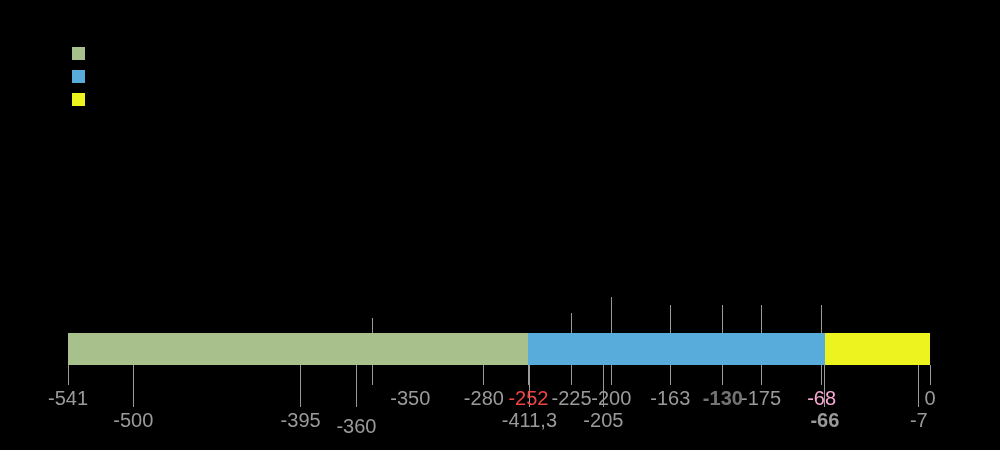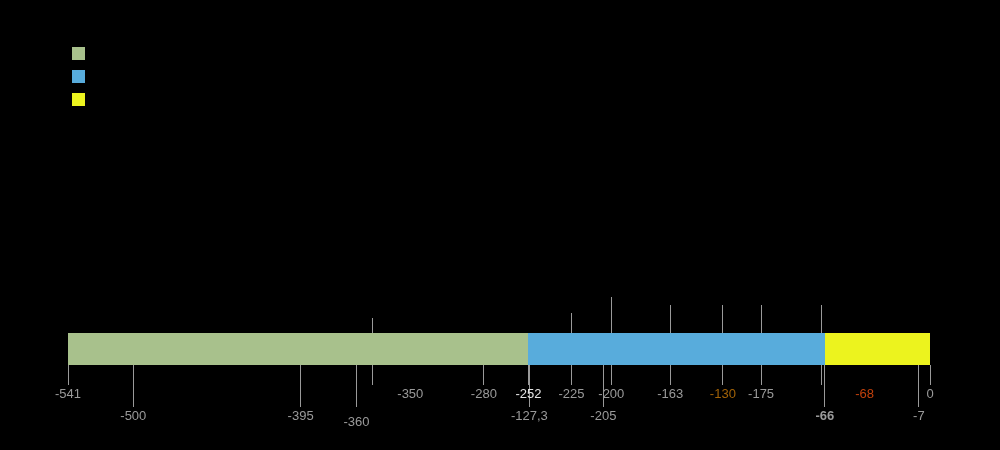--- a/index.html
+++ b/index.html
@@ -55,21 +55,21 @@
       width: 1px;
       margin-left: -0.5px;
     }
     .tick.below { top: 32px; }
     .tick.below.row1 { height: 20px; }
     .tick.below.row2 { height: 42px; }
     .tick.above { bottom: 32px; }
     .tick-label {
       position: absolute;
       transform: translateX(-50%);
-      font-size: 13px;
+      font-size: 20px;
       line-height: 1.1;
       white-space: nowrap;
     }
     .tick-label.row1 { top: 54px; }
     .tick-label.row2 { top: 76px; }
   </style>
 </head>
 <body>
 
 <div class="canvas">
@@ -113,28 +113,28 @@
         <div class="tick above" style="left: 80.4067%; height: 28px; background: rgb(154, 154, 154);"></div>
         <div class="tick above" style="left: 87.4307%; height: 28px; background: rgb(154, 154, 154);"></div>
       </div>
     <div>
         <div class="tick-label row1" style="left: 0%; color: rgb(154, 154, 154);">-541</div>
         <div class="tick-label row2" style="left: 7.57856%; color: rgb(154, 154, 154);">-500</div>
         <div class="tick-label row2" style="left: 26.9871%; color: rgb(154, 154, 154);">-395</div>
         <div class="tick-label row2" style="left: 33.4566%; color: rgb(154, 154, 154); margin-top: 6px;">-360</div>
         <div class="tick-label row1" style="left: 35.305%; color: rgb(154, 154, 154); margin-left: 38px;">-350</div>
         <div class="tick-label row1" style="left: 48.244%; color: rgb(154, 154, 154);">-280</div>
-        <div class="tick-label row1" style="left: 53.4196%; color: #e5e5e5;">-252</div>
-        <div class="tick-label row2" style="left: 53.5305%; color: rgb(154, 154, 154);">-127,3</div>
+        <div class="tick-label row1" style="left: 53.4196%; color: #ef4444;">-252</div>
+        <div class="tick-label row2" style="left: 53.5305%; color: rgb(154, 154, 154);">-411,3</div>
         <div class="tick-label row1" style="left: 58.4104%; color: rgb(154, 154, 154); text-align: right;">-225</div>
         <div class="tick-label row2" style="left: 62.1072%; color: rgb(154, 154, 154);">-205</div>
         <div class="tick-label row1" style="left: 63.0314%; color: rgb(154, 154, 154);">-200</div>
         <div class="tick-label row1" style="left: 69.8706%; color: rgb(154, 154, 154);">-163</div>
-        <div class="tick-label row1" style="left: 75.9704%; color: #a16207;">-130</div>
+        <div class="tick-label row1" style="left: 75.9704%; color: #737373; font-weight: bold;">-130</div>
         <div class="tick-label row1" style="left: 80.4067%; color: rgb(154, 154, 154);">-175</div>
-        <div class="tick-label row1" style="left: 87.4307%; color: #c2410c; margin-left: 43px;">-68</div>
+        <div class="tick-label row1" style="left: 87.4307%; color: #f9a8d4;">-68</div>
         <div class="tick-label row2" style="left: 87.8004%; color: rgb(154, 154, 154); font-weight: bold;">-66</div>
         <div class="tick-label row2" style="left: 98.7061%; color: rgb(154, 154, 154);">-7</div>
         <div class="tick-label row1" style="left: 100%; color: rgb(154, 154, 154);">0</div>
       </div>
   </div>
 
 </div>
 
 </body></html>

